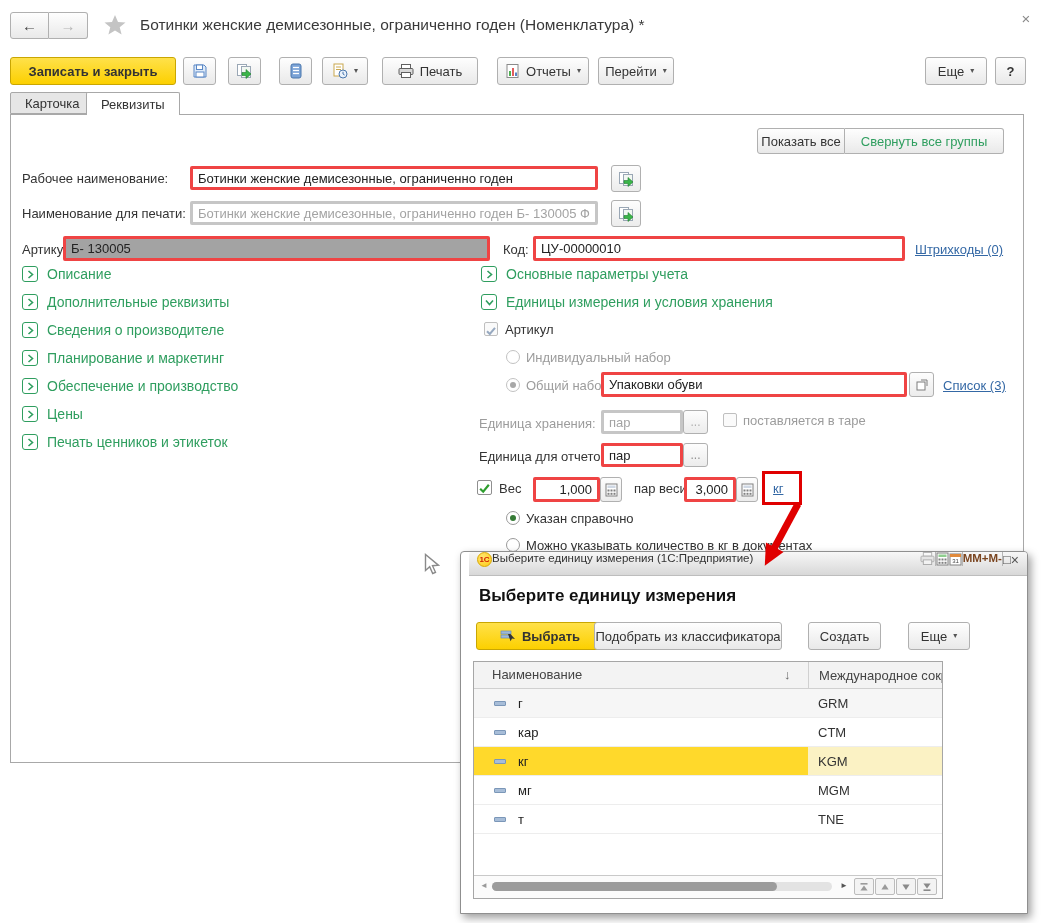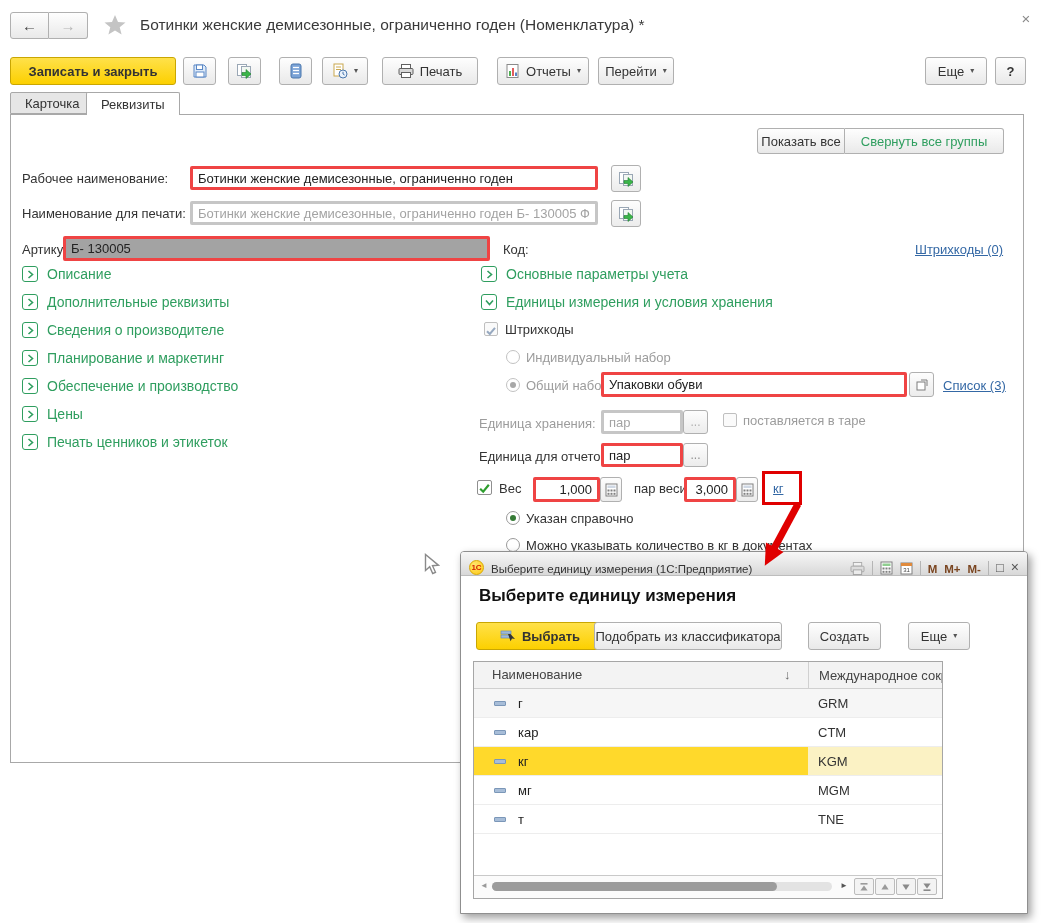--- a/index.html
+++ b/index.html
@@ -42,23 +42,23 @@
   .cb{position:absolute;width:14px;height:14px;box-sizing:border-box;border:1px solid #8f8f8f;
       background:#fff;border-radius:2px;z-index:2;}
   .cb.disabled{border-color:#bfbfbf;background:#fafafa;}
   .radio{position:absolute;width:14px;height:14px;box-sizing:border-box;border:1px solid #9a9a9a;
          border-radius:50%;background:#fff;z-index:2;}
   .radio.disabled{border-color:#c2c2c2;}
   .dot{position:absolute;left:3px;top:3px;width:6px;height:6px;border-radius:50%;}
   
   .popup{position:absolute;left:460px;top:551px;width:566px;height:361px;background:#fff;
          border:1px solid #8f8f8f;border-radius:4px 4px 0 0;box-shadow:3px 4px 9px rgba(0,0,0,.38);z-index:10;}
-  .ptitle{position:absolute;left:0;top:0;right:0;height:24px;box-sizing:border-box;
+  .ptitle{position:absolute;left:8px;top:0;right:0;height:24px;box-sizing:border-box;
           background:linear-gradient(#f7f7f7,#d8d8d8);border-bottom:1px solid #bdbdbd;
-          border-radius:3px 3px 0 0;display:flex;align-items:flex-end;padding:0 8px;gap:7px;}
+          border-radius:3px 3px 0 0;display:flex;align-items:flex-start;padding:0 8px;}
   .logo1c{width:15px;height:15px;border-radius:50%;background:radial-gradient(circle at 35% 30%,#ffe66e,#ffc913);
           border:1px solid #d9a800;color:#d22000;font-weight:bold;font-size:8px;display:flex;
           align-items:center;justify-content:center;box-sizing:border-box;}
   .ptitle-text{flex:1;font-size:11.5px;color:#333;white-space:nowrap;overflow:hidden;}
   .mem{font-size:11.5px;font-weight:bold;color:#7a4520;}
   .tsep{width:1px;height:14px;background:#b5b5b5;}
   .pheading{position:absolute;left:18px;top:34px;font-size:17px;font-weight:bold;color:#111;}
   .listbox{position:absolute;left:12px;top:109px;width:470px;height:238px;border:1px solid #a6a6a6;
            box-sizing:border-box;background:#fff;}
   .lhead{position:absolute;left:0;top:0;right:0;height:27px;background:#f3f3f3;
@@ -196,20 +196,21 @@
     <svg width="17" height="16" viewBox="0 0 17 16">
       <rect x="1.5" y="1.5" width="9" height="11" fill="#fff" stroke="#9aa7b5"></rect>
       <rect x="5.5" y="3.5" width="9" height="11" fill="#f2f7f2" stroke="#9aa7b5"></rect>
       <path d="M6 9.5h4V6.5l5 4.5-5 4.5v-3H6z" fill="#3bb54a" stroke="#1d7d2c" stroke-width=".6"></path>
     </svg>
   </div>
 
   <div class="lbl" style="left:22px;top:242px;z-index:2;">Артикул:</div>
   <input class="field yellow" style="left: 63px; top: 236px; width: 427px; height: 25px; z-index: 2;" readonly="" value="Б- 130005">
   <div class="lbl" style="left:503px;top:242px;z-index:2;">Код:</div>
+  <input class="field" style="left: 533px; top: 236px; width: 372px; height: 25px; z-index: 2;" readonly="" value="ЦУ-00000010">
   <a class="link" style="left:915px;top:242px;z-index:2;">Штрихкоды (0)</a>
 
   <div class="gsec" style="left:22px;top:266px;align-items:center;">
     <span class="gicon">
         <svg width="7" height="9" viewBox="0 0 7 9">
           <path d="M1.5 1l4 3.5-4 3.5" fill="none" stroke="#2f9e5f" stroke-width="1.6"></path>
         </svg>
       </span>
     <span>Описание</span>
   </div>
@@ -277,21 +278,21 @@
         </svg>
       </span>
     <span>Единицы измерения и условия хранения</span>
   </div>
 
   <div class="cb disabled" style="left:484px;top:322px;">
     <svg width="12" height="12" viewBox="0 0 12 12">
         <path d="M2 6.2l2.8 2.8L10 2.8" fill="none" stroke="#97a9c0" stroke-width="2"></path>
       </svg>
   </div>
-  <div class="lbl" style="left:505px;top:322px;z-index:2;">Штрихкоды</div>
+  <div class="lbl" style="left:505px;top:322px;z-index:2;">Артикул</div>
 
   <div class="radio disabled" style="left:506px;top:350px;"></div>
   <div class="lbl gray" style="left:526px;top:350px;z-index:2;">Индивидуальный набор</div>
 
   <div class="radio disabled" style="left:506px;top:378px;">
       <span class="dot" style="background:#a8a8a8;"></span>
     </div>
   <div class="lbl gray" style="left:526px;top:378px;z-index:2;">Общий набор</div>
   <input class="field" style="left: 601px; top: 372px; width: 306px; height: 25px; z-index: 2;" readonly="" value="Упаковки обуви">
   <div class="sqbtn" style="left:909px;top:372px;width:25px;height:25px;z-index:2;">

